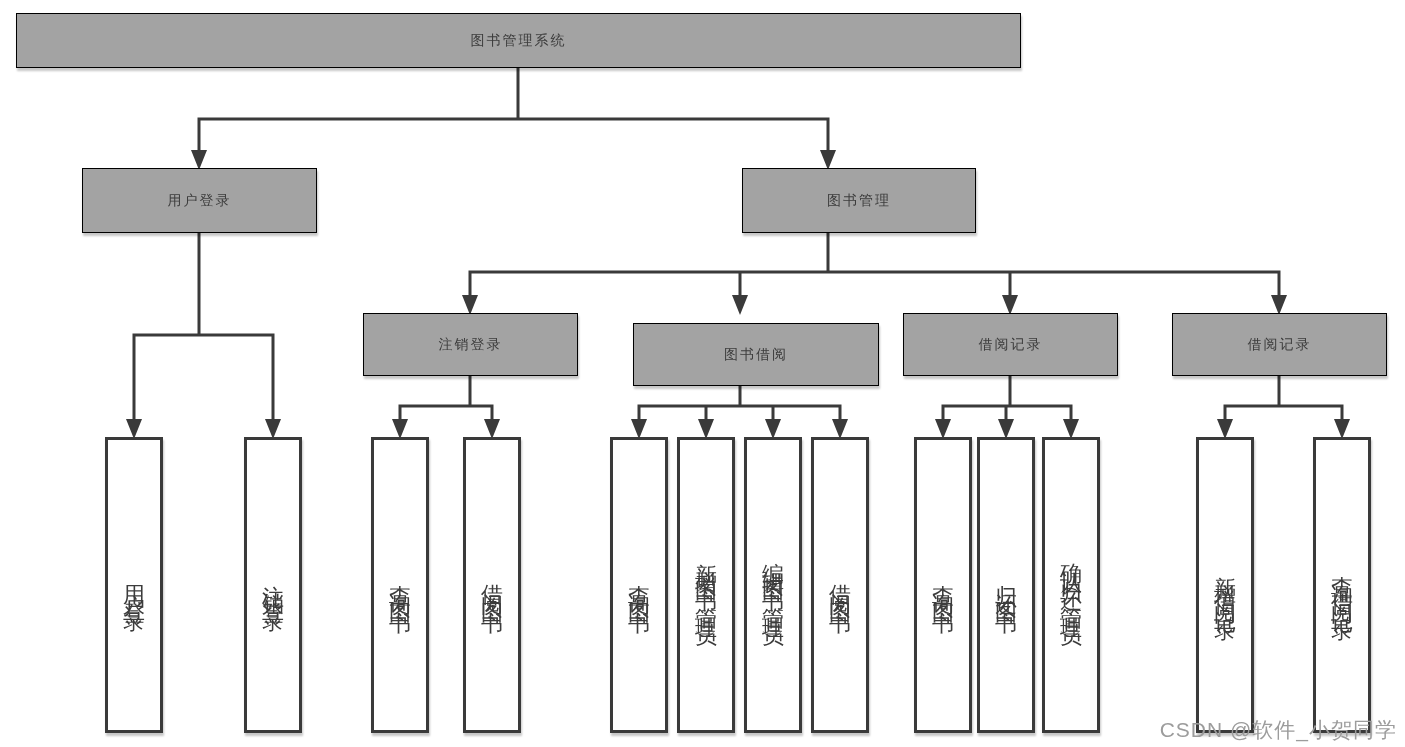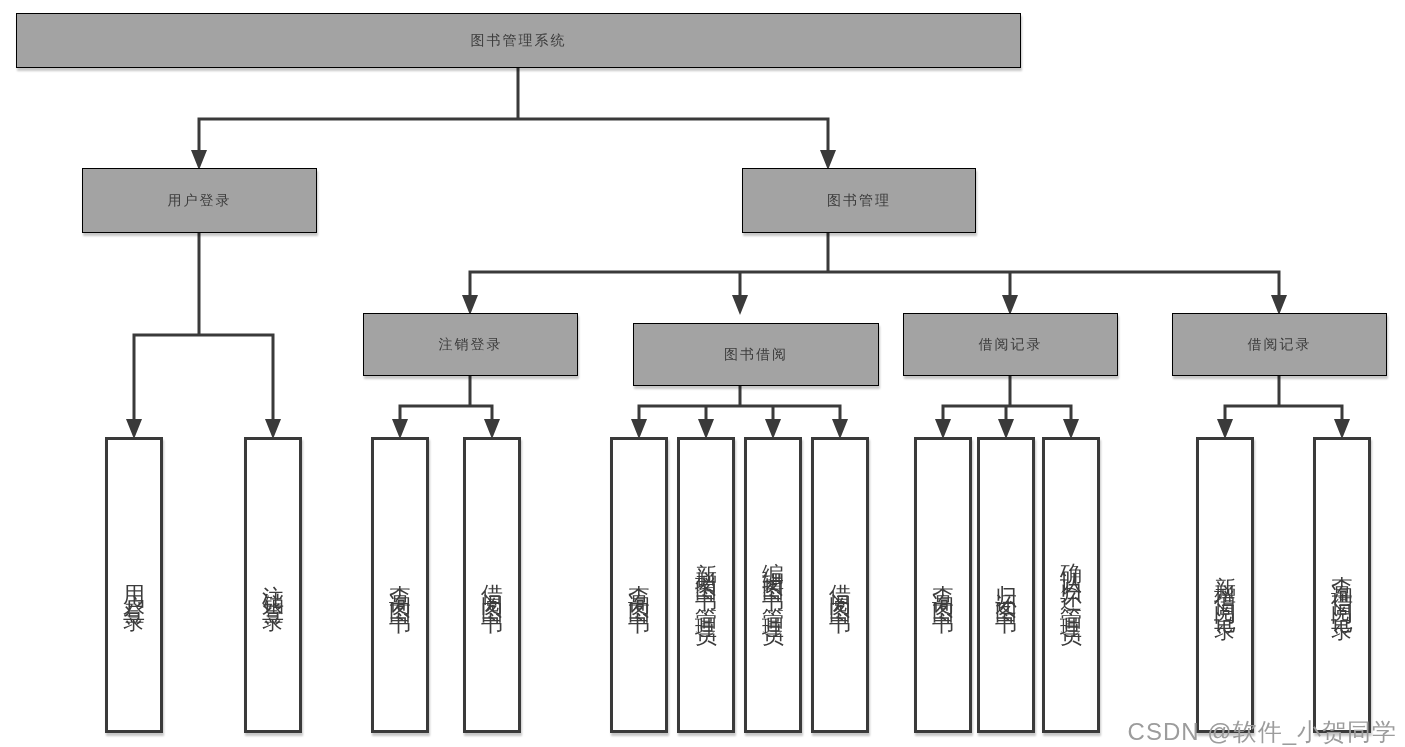--- a/index.html
+++ b/index.html
@@ -50,21 +50,21 @@
     writing-mode: vertical-rl;
     font-size: 22px;
     line-height: 1;
     letter-spacing: 9px;
     white-space: nowrap;
   }
   .watermark {
     position: absolute;
     right: 8px;
     top: 716px;
-    font-size: 24px;
+    font-size: 21px;
     letter-spacing: 1px;
     color: #9c9c9c;
     z-index: 3;
   }
 </style>
 </head>
 <body>
 
 <div class="canvas">
 

